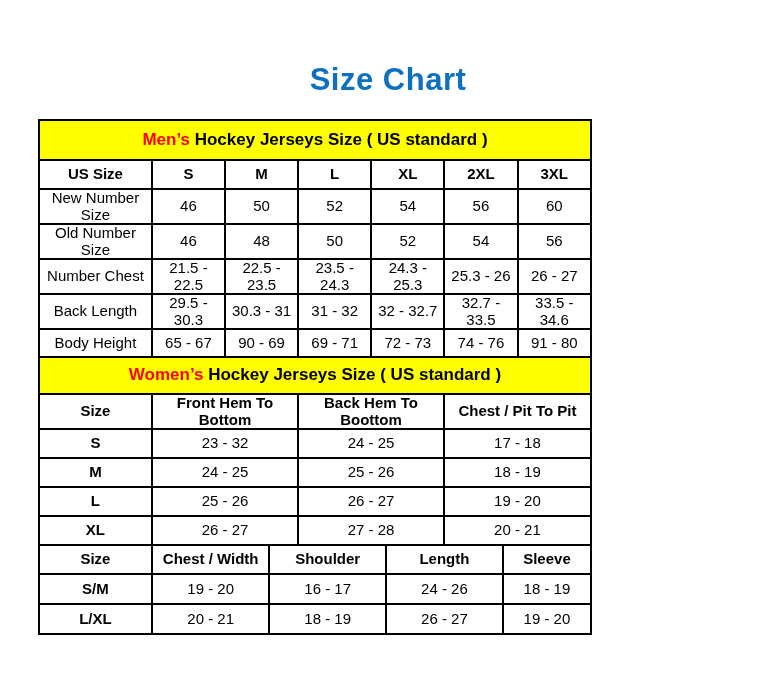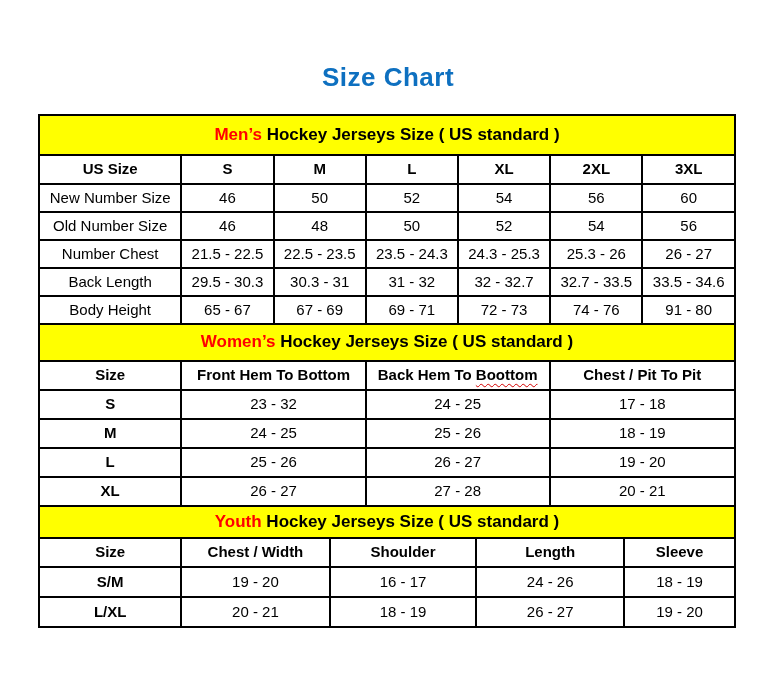--- a/index.html
+++ b/index.html
@@ -7,28 +7,28 @@
   body {
     width: 776px; height: 692px;
     font-family: "Liberation Sans", "DejaVu Sans", sans-serif;
     color: #000000;
     overflow: hidden;
     position: relative;
   }
   .title {
     text-align: center;
     margin-top: 62px;
-    font-size: 26px;
+    font-size: 31px;
     font-weight: 700;
     color: #0e70c0;
     letter-spacing: 0.5px;
   }
   .tables {
     margin: 21px 0 0 38px;
-    width: 698px;
+    width: 554px;
   }
   table {
     border-collapse: collapse;
     table-layout: fixed;
     width: 100%;
   }
   table.women, table.youth { margin-top: -2px; }
   td, th {
     border: 2px solid #000000;
     text-align: center;
@@ -127,21 +127,21 @@
         <td>29.5 - 30.3</td>
         <td>30.3 - 31</td>
         <td>31 - 32</td>
         <td>32 - 32.7</td>
         <td>32.7 - 33.5</td>
         <td>33.5 - 34.6</td>
       </tr>
       <tr class="datarow">
         <td class="rowlabel">Body Height</td>
         <td>65 - 67</td>
-        <td>67 - 69</td>
+        <td>90 - 69</td>
         <td>69 - 71</td>
         <td>72 - 73</td>
         <td>74 - 76</td>
         <td>91 - 80</td>
       </tr>
     </tbody>
       </table>
 
     <table class="women">
       <colgroup>
@@ -189,23 +189,20 @@
 
     <table class="youth">
       <colgroup>
         <col style="width:20.45%">
           <col style="width:21.3%">
           <col style="width:21.1%">
           <col style="width:21.2%">
           <col style="width:15.95%">
       </colgroup>
       <tbody>
-          <tr class="bar bar-youth">
-        <td colspan="5"><span class="hl">Youth</span><span> Hockey Jerseys Size ( US standard )</span></td>
-      </tr>
       <tr class="head">
         <th>Size</th>
         <th>Chest / Width</th>
         <th>Shoulder</th>
         <th>Length</th>
         <th>Sleeve</th>
       </tr>
       <tr class="datarow">
         <td class="rowlabel">S/M</td>
         <td>19 - 20</td>

